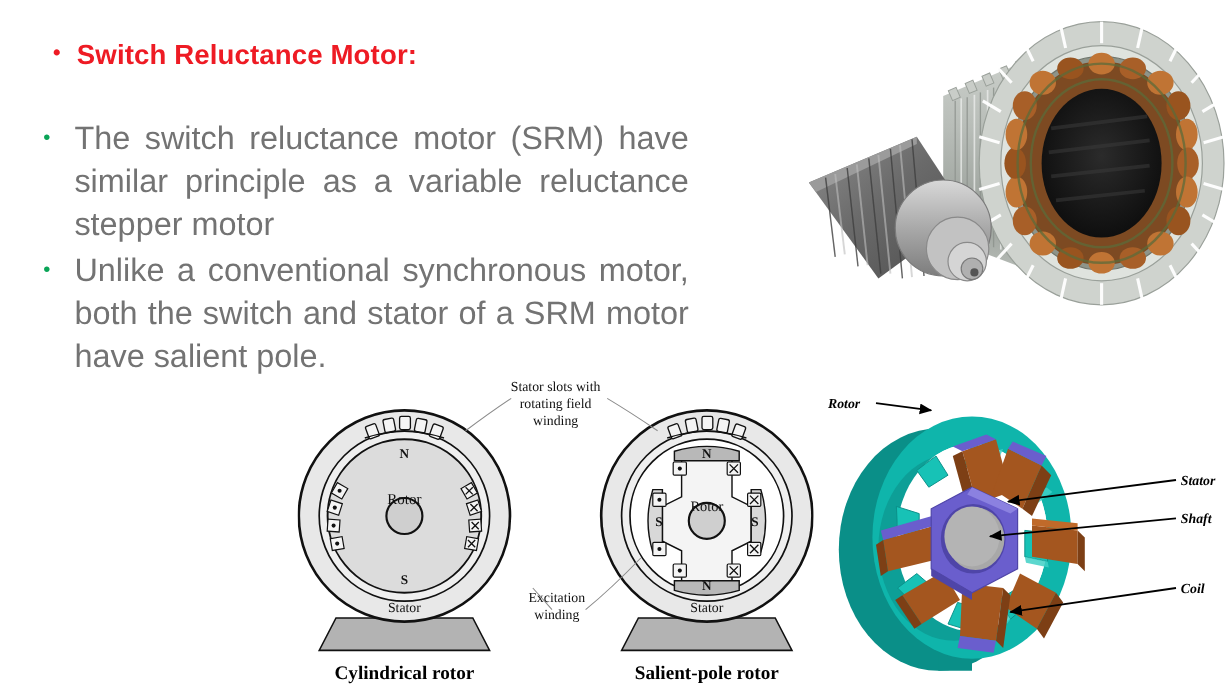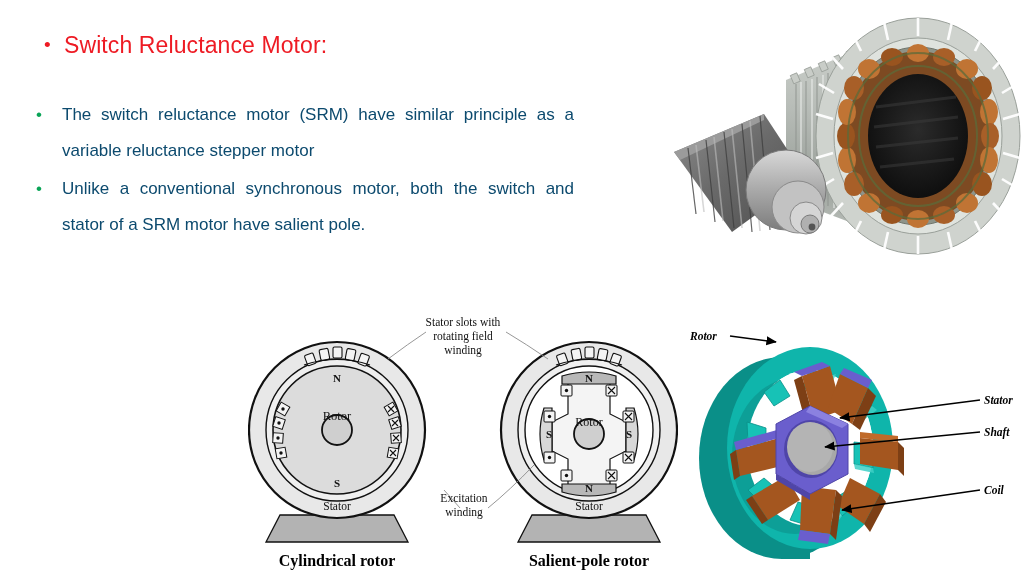--- a/index.html
+++ b/index.html
@@ -40,20 +40,21 @@
     text-align: left;
     padding-left: 14px;
     box-sizing: border-box;
   }
   .title-text {
     color: #ee1b24;
     font-size: 23px;
     line-height: 30px;
     letter-spacing: 0.1px;
     white-space: nowrap;
+    font-weight: bold;
   }
 
   .body-list {
     position: absolute;
     left: 30px;
     top: 97px;
     width: 545px;
   }
   .body-item {
     display: flex;
@@ -63,22 +64,22 @@
   .body-bullet {
     color: #0aa457;
     font-size: 17px;
     line-height: 36px;
     width: 32px;
     flex: 0 0 32px;
     padding-left: 6px;
     box-sizing: border-box;
   }
   .body-text {
-    color: #0c4a6e;
-    font-size: 17px;
+    color: #737373;
+    font-size: 27px;
     line-height: 36px;
     text-align: justify;
     text-align-last: left;
     width: 512px;
     hyphens: none;
   }
 
   
   .photo {
     position: absolute;

